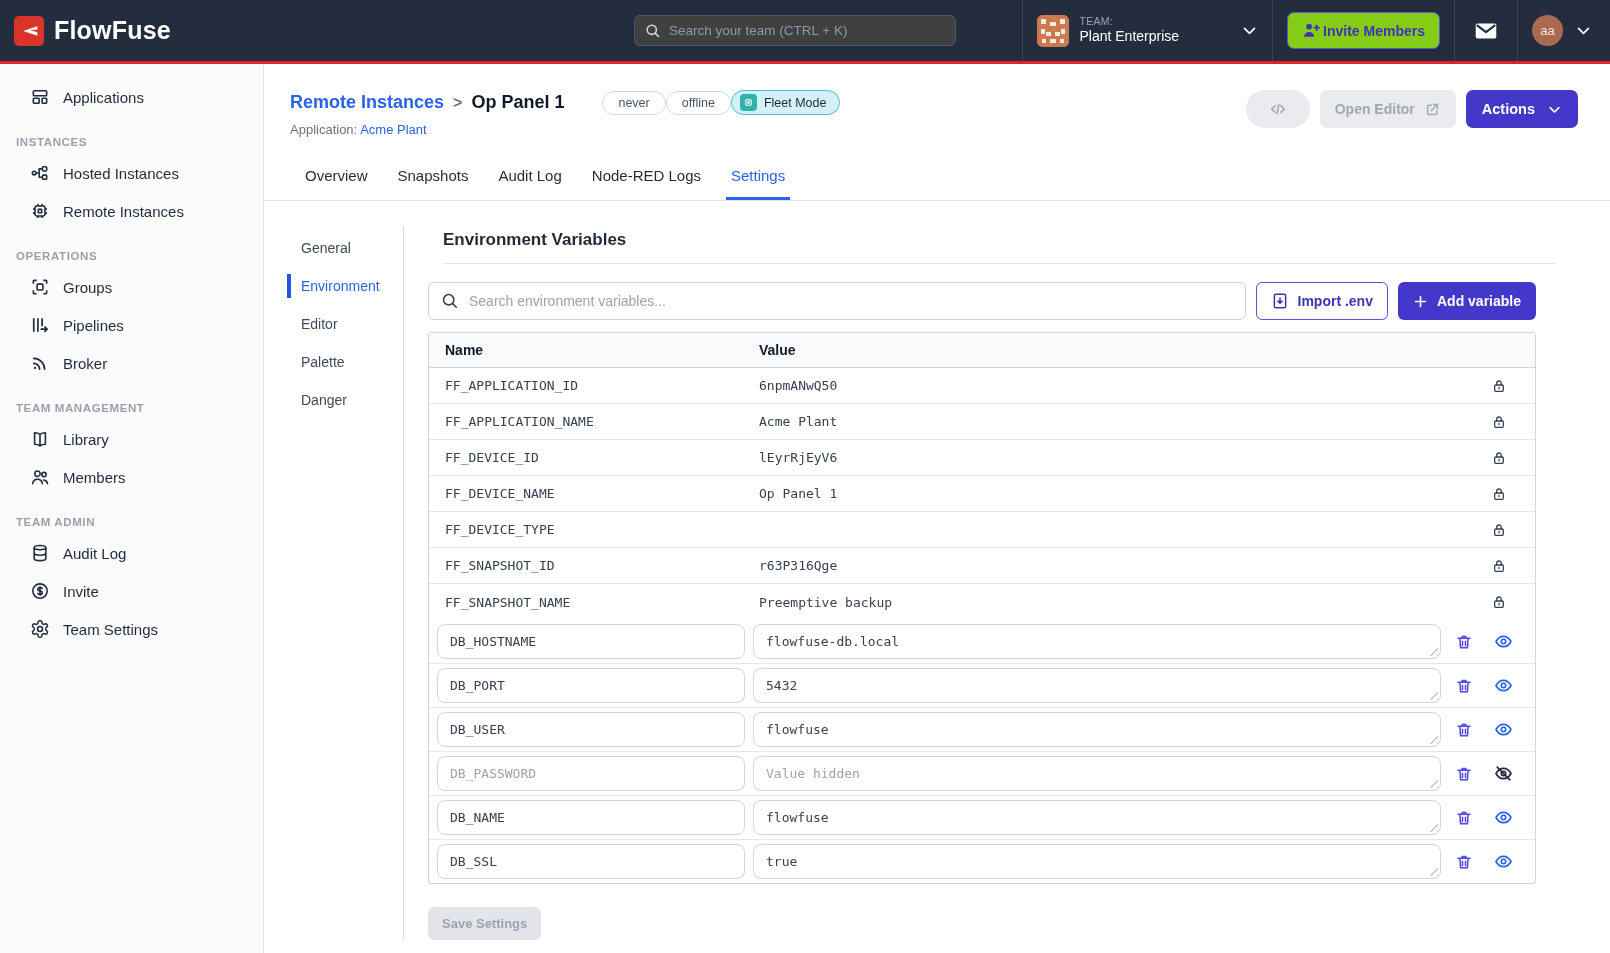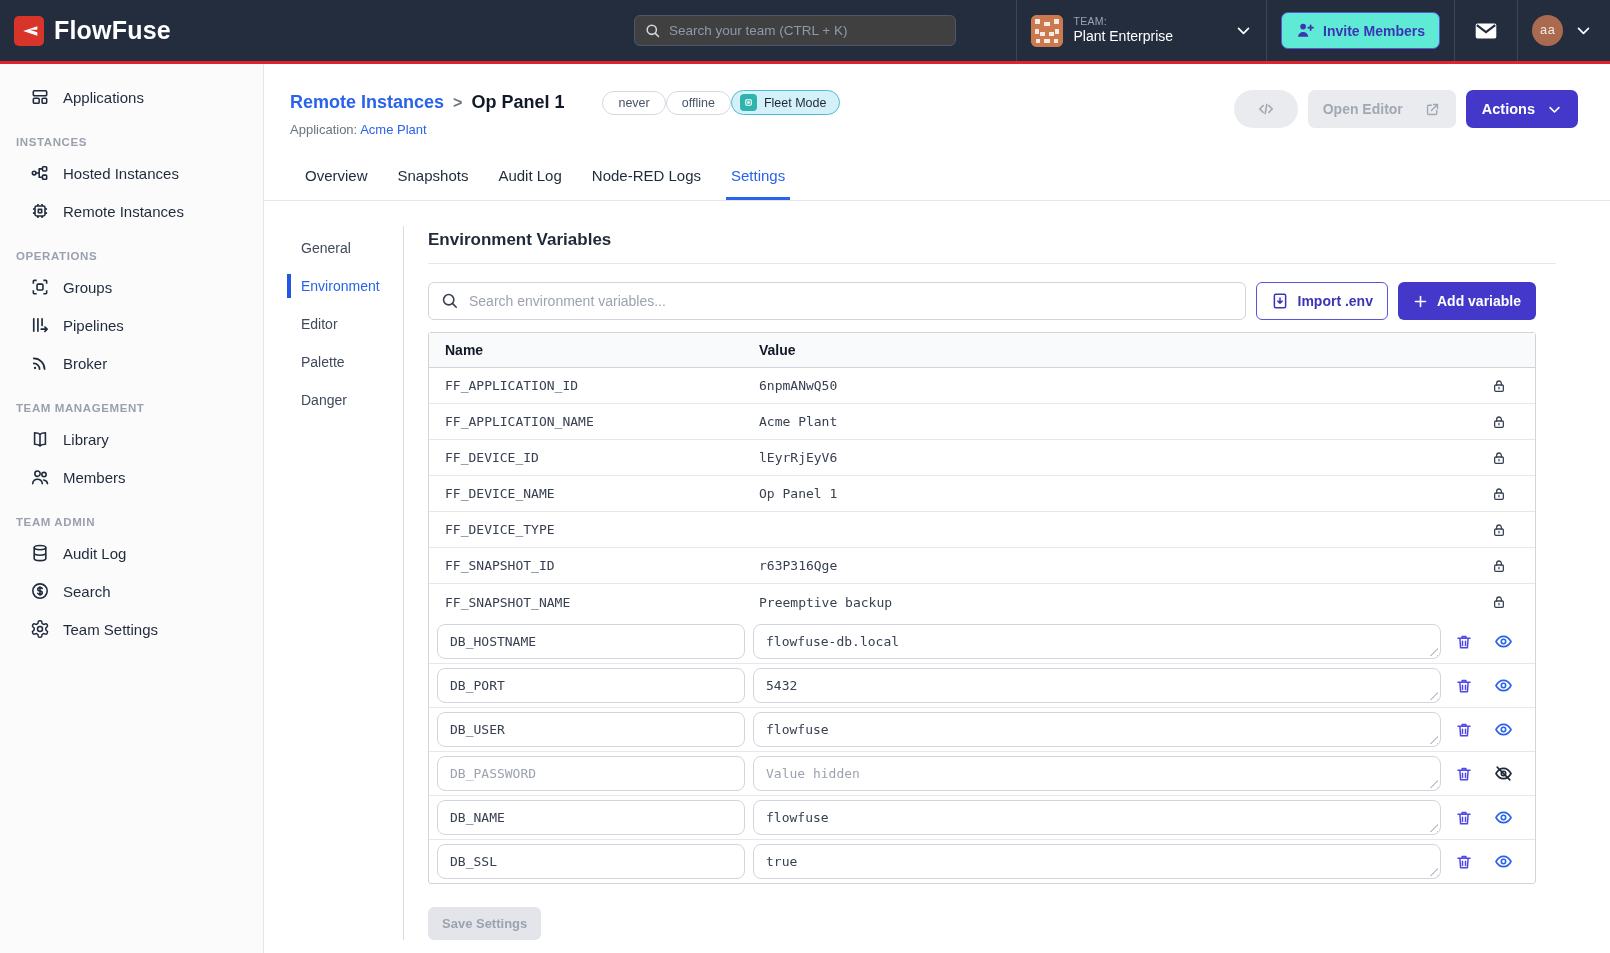--- a/index.html
+++ b/index.html
@@ -22,26 +22,26 @@
       color:#cfd6e0; font-size:13.5px; padding:0 10px 0 34px; }
   .nav-search input::placeholder { color:#8d99ab; }
   .nav-right { margin-left:auto; display:flex; align-items:center; }
   .nav-divider { width:1px; height:61px; background:#39455a; margin:0 14px; }
   .team-select { display:flex; align-items:center; gap:10px; cursor:pointer; min-width:220px; }
   .team-avatar { width:32px; height:32px; border-radius:6px; background:#d07a4e; overflow:hidden; }
   .team-labels { display:flex; flex-direction:column; line-height:1.25; }
   .team-label { color:#9aa5b4; font-size:10.5px; letter-spacing:.3px; }
   .team-name { color:#fff; font-size:14px; }
   .chev { margin-left:auto; }
-  .invite-btn { display:flex; align-items:center; gap:8px; background:#5eead4; border:1px solid #5a55d6;
+  .invite-btn { display:flex; align-items:center; gap:2px; background:#84cc16; border:1px solid #5a55d6;
       border-radius:7px; color:#3b35b5; font-size:14px; font-weight:bold; padding:0 14px; height:37px; }
   .mail-btn { padding:4px; }
   .user-menu { display:flex; align-items:center; gap:12px; cursor:pointer; }
   .avatar { width:31px; height:31px; border-radius:50%; background:#a96a50; color:#f3e6df; font-size:13px;
-      display:flex; align-items:center; justify-content:center;font-family:Liberation Mono, monospace; }
+      display:flex; align-items:center; justify-content:center; }
 
   
   .shell { display:flex; height:889px; }
   .sidebar { width:264px; background:#fbfbfc; border-right:1px solid #e3e6ea; padding-top:14px; flex:none; }
   .side-item { display:flex; align-items:center; gap:13px; height:38px; padding-left:30px; color:#1f2a3b;
       font-size:15px; cursor:pointer; }
   .side-item svg { flex:none; }
   .side-section { padding:20px 0 6px 16px; color:#9aa1ad; font-size:11.5px; font-weight:bold; letter-spacing:.6px; }
 
   .main { flex:1; position:relative; background:#fff; }
@@ -57,38 +57,38 @@
       padding:4px 15px; }
   .fleet-pill { display:flex; align-items:center; gap:7px; border:1px solid #49bdd8; background:#d4f1f9;
       border-radius:999px; font-size:12.5px; color:#1d2939; padding:3px 13px 3px 8px; }
   .fleet-chip { width:17px; height:17px; background:#2fb3ad; border-radius:4px; display:flex; align-items:center; justify-content:center; }
   .app-line { margin-top:7px; font-size:13px; color:#6b7280; }
   .app-line a { color:#2962eb; text-decoration:none; cursor:pointer; }
   .header-actions { position:absolute; right:32px; top:26px; display:flex; align-items:center; gap:10px; }
   .code-btn { width:64px; height:38px; border-radius:19px; background:#e9ebef; color:#a2a8b3;
       display:flex; align-items:center; justify-content:center; cursor:default; }
   .open-editor-btn { height:38px; border-radius:7px; background:#e9ebef; color:#a2a8b3; font-size:14px;
-      font-weight:bold; display:flex; align-items:center; gap:21px; padding:0 15px; cursor:default; }
+      font-weight:bold; display:flex; align-items:center; gap:9px; padding:0 15px; cursor:default; }
   .actions-btn { height:38px; border-radius:7px; background:#4338ca; color:#fff; font-size:14.5px;
       font-weight:bold; display:flex; align-items:center; gap:12px; padding:0 16px; }
 
   
   .tabs { display:flex; gap:20px; padding:0 0 0 36px; margin-top:24px; border-bottom:1px solid #e5e7eb; }
   .tab { font-size:15px; color:#1f2a3b; padding:6px 5px 13px; cursor:pointer; border-bottom:3px solid transparent; }
   .tab.active { color:#2962eb; border-bottom-color:#2962eb; }
 
   
   .content { display:flex; padding-top:25px;justify-content:flex-end; }
   .subnav { width:140px; flex:none; border-right:1px solid #d8dbe0; min-height:681px; padding-top:3px; }
   .subnav-item { position:relative; font-size:14px; color:#3f4a5a; padding:11px 0 11px 37px; cursor:pointer; }
   .subnav-item.active { color:#2962eb; }
   .subnav-item.active::before { content:""; position:absolute; left:23px; top:7px; bottom:7px; width:4px; background:#2456e0; }
 
   .panel { flex:1; padding:4px 54px 0 24px; }
-  .panel h2 { font-size:17px; color:#1f2937; padding-bottom:13px; border-bottom:1px solid #e5e7eb; }
+  .panel h2 { font-size:17px; color:#1f2937; padding-bottom:13px; border-bottom:1px solid #e5e7eb;margin-left:15px; }
   .panel-content { width:1108px; }
   .controls { display:flex; gap:10px; margin-top:18px; }
   .env-search { position:relative; flex:1; }
   .env-search svg { position:absolute; left:12px; top:9px; }
   .env-search input { width:100%; height:38px; border:1px solid #d1d5db; border-radius:6px; font-size:14px;
       color:#374151; padding:0 12px 0 40px; }
   .env-search input::placeholder { color:#9ca3af; }
   .import-btn { display:flex; align-items:center; gap:9px; border:1px solid #5a55d6; border-radius:6px;
       background:#fff; color:#3b35b5; font-size:14px; font-weight:bold; padding:0 14px; height:38px; }
   .add-btn { display:flex; align-items:center; gap:9px; border-radius:6px; background:#4338ca; color:#fff;
@@ -274,21 +274,21 @@
           <ellipse cx="12" cy="5.5" rx="7" ry="2.6"></ellipse>
           <path d="M5 5.5v6.5c0 1.4 3.1 2.6 7 2.6s7-1.2 7-2.6V5.5M5 12v6.5c0 1.4 3.1 2.6 7 2.6s7-1.2 7-2.6V12"></path>
         </svg>
       <span>Audit Log</span>
     </div>
     <div class="side-item">
       <svg width="20" height="20" viewBox="0 0 24 24" fill="none" stroke="#1f2a3b" stroke-width="1.9" stroke-linecap="round">
           <circle cx="12" cy="12" r="8.6"></circle>
           <path d="M12 6.8v10.4M14.7 9c-.6-.9-1.6-1.3-2.7-1.3-1.5 0-2.7.9-2.7 2.1s1.1 1.9 2.7 2.1c1.6.2 2.7.9 2.7 2.1s-1.2 2.1-2.7 2.1c-1.1 0-2.1-.4-2.7-1.3"></path>
         </svg>
-      <span>Search</span>
+      <span>Invite</span>
     </div>
     <div class="side-item">
       <svg width="20" height="20" viewBox="0 0 24 24" fill="none" stroke="#1f2a3b" stroke-width="1.8" stroke-linejoin="round">
           <circle cx="12" cy="12" r="3"></circle>
           <path d="M12.22 2h-.44a2 2 0 0 0-2 2v.18a2 2 0 0 1-1 1.73l-.43.25a2 2 0 0 1-2 0l-.15-.08a2 2 0 0 0-2.73.73l-.22.38a2 2 0 0 0 .73 2.73l.15.1a2 2 0 0 1 1 1.72v.51a2 2 0 0 1-1 1.74l-.15.09a2 2 0 0 0-.73 2.73l.22.38a2 2 0 0 0 2.73.73l.15-.08a2 2 0 0 1 2 0l.43.25a2 2 0 0 1 1 1.73V20a2 2 0 0 0 2 2h.44a2 2 0 0 0 2-2v-.18a2 2 0 0 1 1-1.73l.43-.25a2 2 0 0 1 2 0l.15.08a2 2 0 0 0 2.73-.73l.22-.39a2 2 0 0 0-.73-2.73l-.15-.08a2 2 0 0 1-1-1.74v-.5a2 2 0 0 1 1-1.74l.15-.09a2 2 0 0 0 .73-2.73l-.22-.38a2 2 0 0 0-2.73-.73l-.15.08a2 2 0 0 1-2 0l-.43-.25a2 2 0 0 1-1-1.73V4a2 2 0 0 0-2-2z"></path>
         </svg>
       <span>Team Settings</span>
     </div>
   </nav>
 

